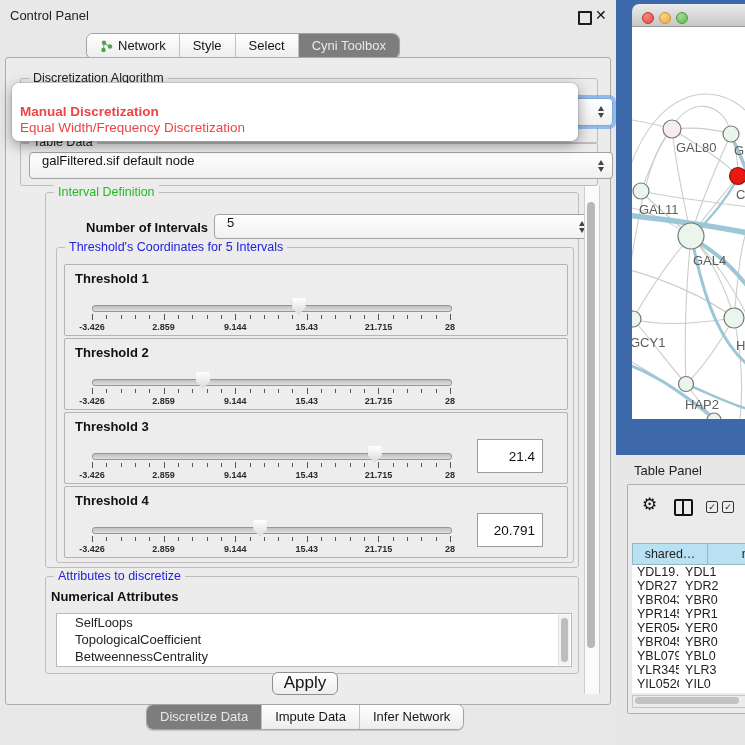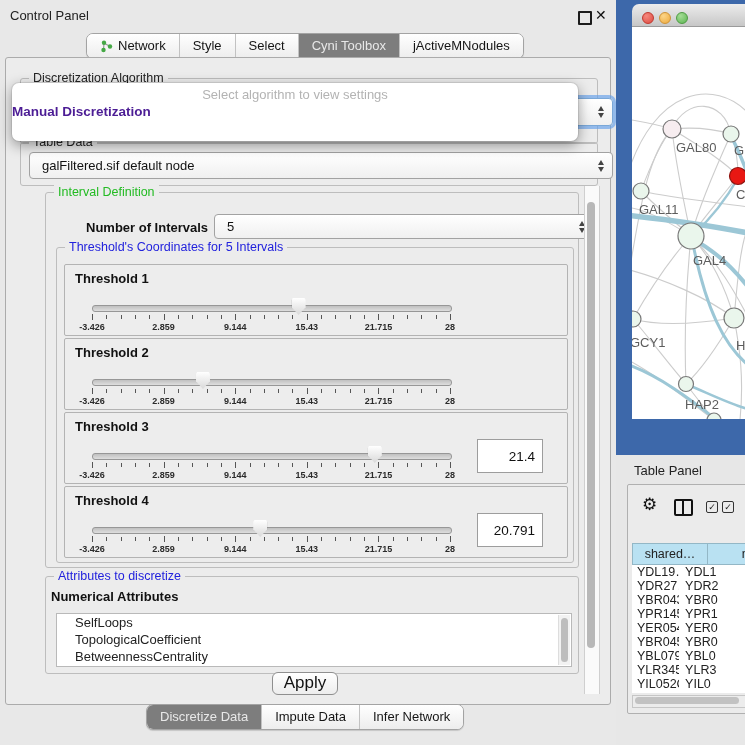--- a/index.html
+++ b/index.html
@@ -25,34 +25,34 @@
 
   #outer-panel{left:5px;top:57px;width:604px;height:646px;background:#ececec;
                border:1px solid #ababab;border-radius:3px;}
 
   .group{border:1px solid #bdbdbd;border-radius:3px;}
   .gtitle{position:absolute;top:-8px;left:8px;background:#ececec;padding:0 4px;font-size:12.5px;color:#222;white-space:nowrap;}
   .gtitle.green{color:#22bb22}
   .gtitle.blue{color:#2222dd}
 
   .combo{background:linear-gradient(#ffffff,#f0f0f0);border:1px solid #a2a2a2;border-radius:4px;
-         font-size:13px;color:#111;display:flex;align-items:center;padding:0 12px;position:absolute;}
+         font-size:13px;color:#111;display:flex;padding:0 12px;position:absolute;}
   .stepper{position:absolute;right:7px;top:50%;transform:translateY(-50%);width:7px;height:12px;}
   .stepper:before,.stepper:after{content:"";position:absolute;left:0;border-left:3.5px solid transparent;border-right:3.5px solid transparent;}
   .stepper:before{top:0;border-bottom:5px solid #444;}
   .stepper:after{bottom:0;border-top:5px solid #444;}
 
   #alg-group{left:20px;top:78px;width:576px;height:64px;}
   #alg-combo{left:8px;top:19px;width:558px;height:26px;
              box-shadow:0 0 0 3px rgba(100,160,235,.65);border-color:#7aa8d8;}
 
   #popup{left:12px;top:83px;width:566px;height:58px;background:#ffffff;border-radius:7px;
          box-shadow:0 4px 14px rgba(0,0,0,.4), 0 0 0 1px rgba(0,0,0,.08);z-index:50;}
   #popup-prompt{left:0;top:4px;width:100%;text-align:center;font-size:13px;color:#b3b3b3;}
-  .popup-item{left:0;font-size:13.5px;color:#4c1d95;white-space:nowrap;}
+  .popup-item{left:8px;font-size:13.5px;color:#ef4444;white-space:nowrap;}
   #popup-item-0{top:21px;font-weight:bold;}
   #popup-item-1{top:37px;}
 
   #td-group{left:20px;top:142px;width:576px;height:42px;}
   #td-combo{left:8px;top:9px;width:558px;height:25px;}
 
   #iv-group{left:45px;top:192px;width:532px;height:374px;}
   #noi-label{left:40px;top:27px;font-size:13px;font-weight:bold;color:#111;}
   #noi-combo{left:168px;top:21px;width:354px;height:23px;}
 
@@ -144,37 +144,34 @@
   </div>
   <div class="seg">
       <span>Style</span>
     </div>
   <div class="seg">
       <span>Select</span>
     </div>
   <div class="seg sel">
       <span>Cyni Toolbox</span>
     </div>
-  <div class="seg">
-      <span>jActiveMNodules</span>
-    </div>
 </div>
 
 <div class="abs" id="outer-panel"></div>
 
 <div class="abs group" id="alg-group">
   <div class="gtitle">Discretization Algorithm</div>
   <div class="combo" id="alg-combo">
     <span class="stepper"></span>
   </div>
 </div>
 
 <div class="abs" id="popup">
-  <div class="abs" id="popup-prompt">Select algorithm to view settings</div>
   <div class="abs popup-item" id="popup-item-0">Manual Discretization</div>
+  <div class="abs popup-item" id="popup-item-1">Equal Width/Frequency Discretization</div>
 </div>
 
 <div class="abs group" id="td-group">
   <div class="gtitle">Table Data</div>
   <div class="combo" id="td-combo">
     <span>galFiltered.sif default node</span>
     <span class="stepper"></span>
   </div>
 </div>
 

